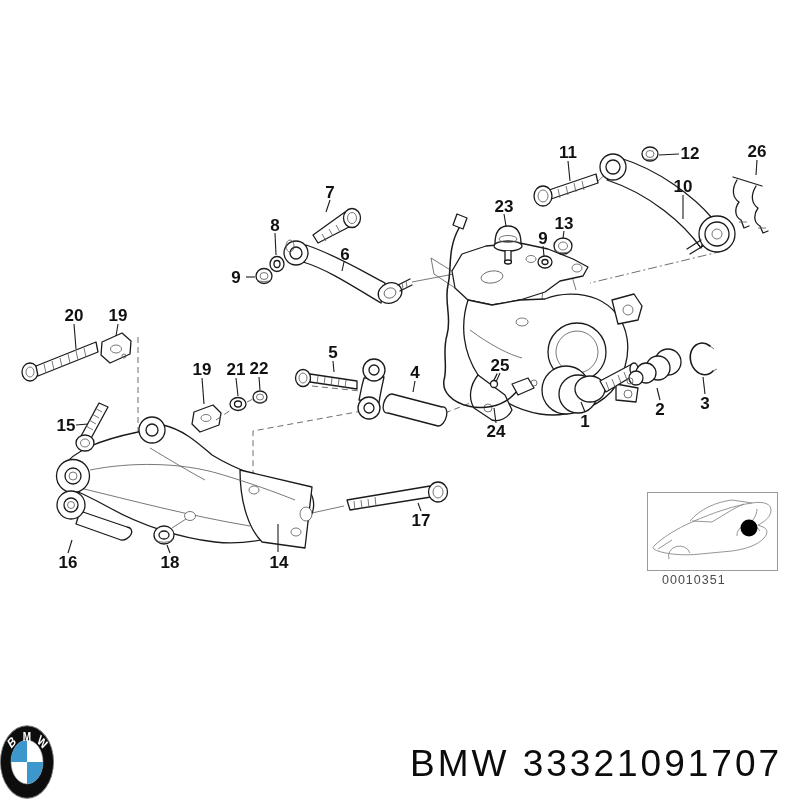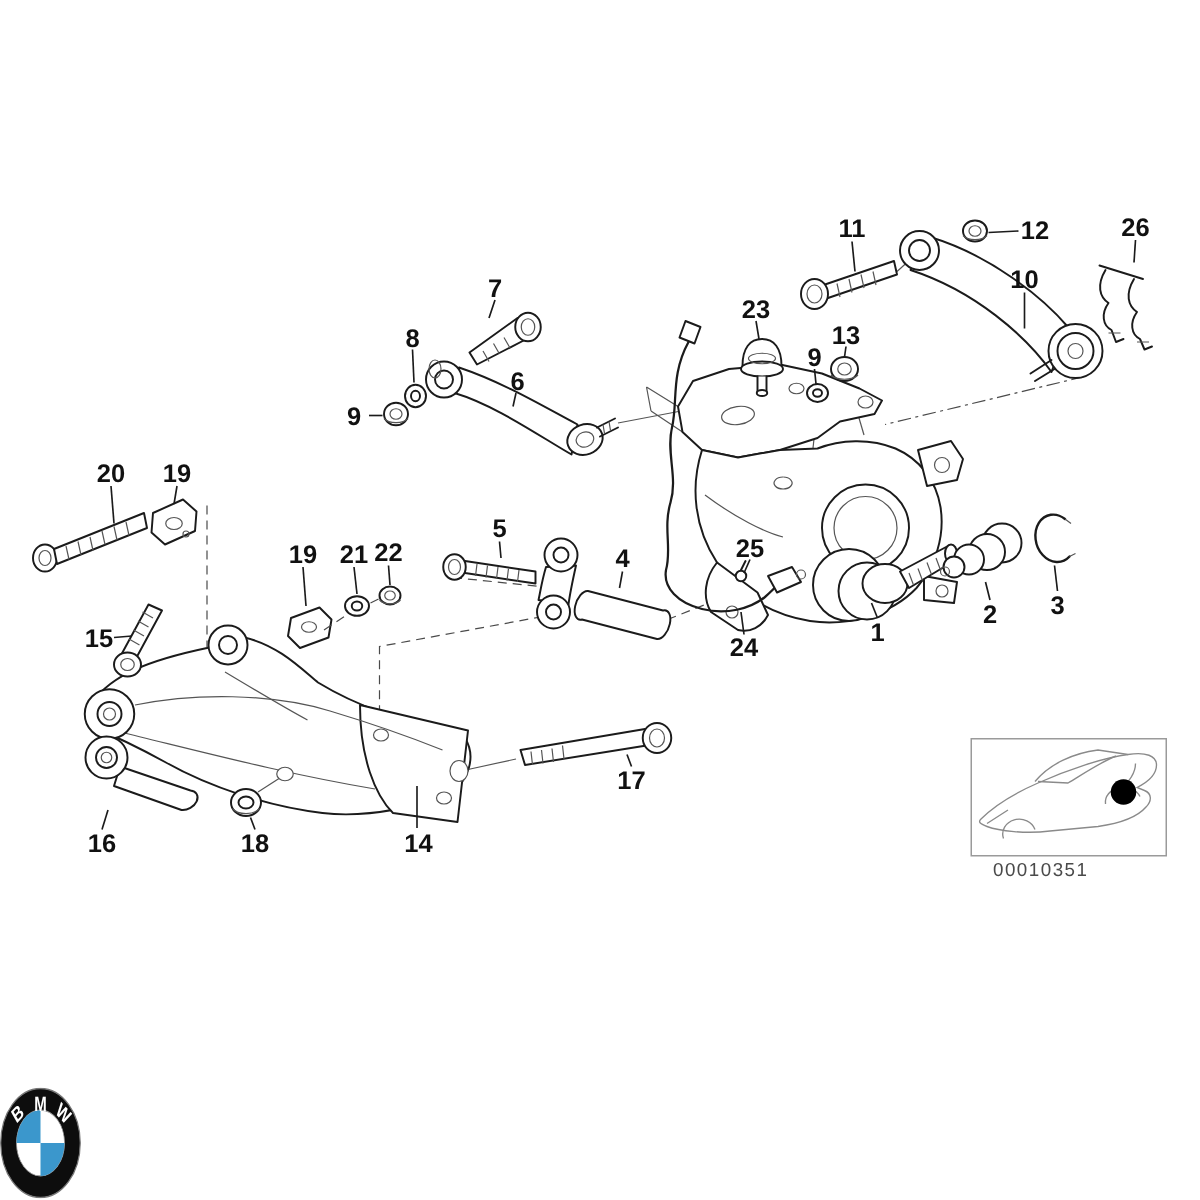--- a/index.html
+++ b/index.html
@@ -389,14 +389,15 @@
         <circle cx="27" cy="27" r="16" fill="#ffffff" stroke="#999999" stroke-width="0.5"></circle>
         <path d="M27,27 L27,11 A16,16 0 0 0 11,27 Z" fill="#3b97cc"></path>
         <path d="M27,27 L27,43 A16,16 0 0 0 43,27 Z" fill="#3b97cc"></path>
         <text class="bmw-letter" x="12" y="16" transform="rotate(-38 12 13)">B</text>
         <text class="bmw-letter" x="27" y="11.5">M</text>
         <text class="bmw-letter" x="42" y="16" transform="rotate(38 42 13)">W</text>
       </g>
     </svg>
   </div>
 
+  <div class="footer-text"><span>BMW</span> <span>33321091707</span></div>
 
 </div>
 
 </body></html>

